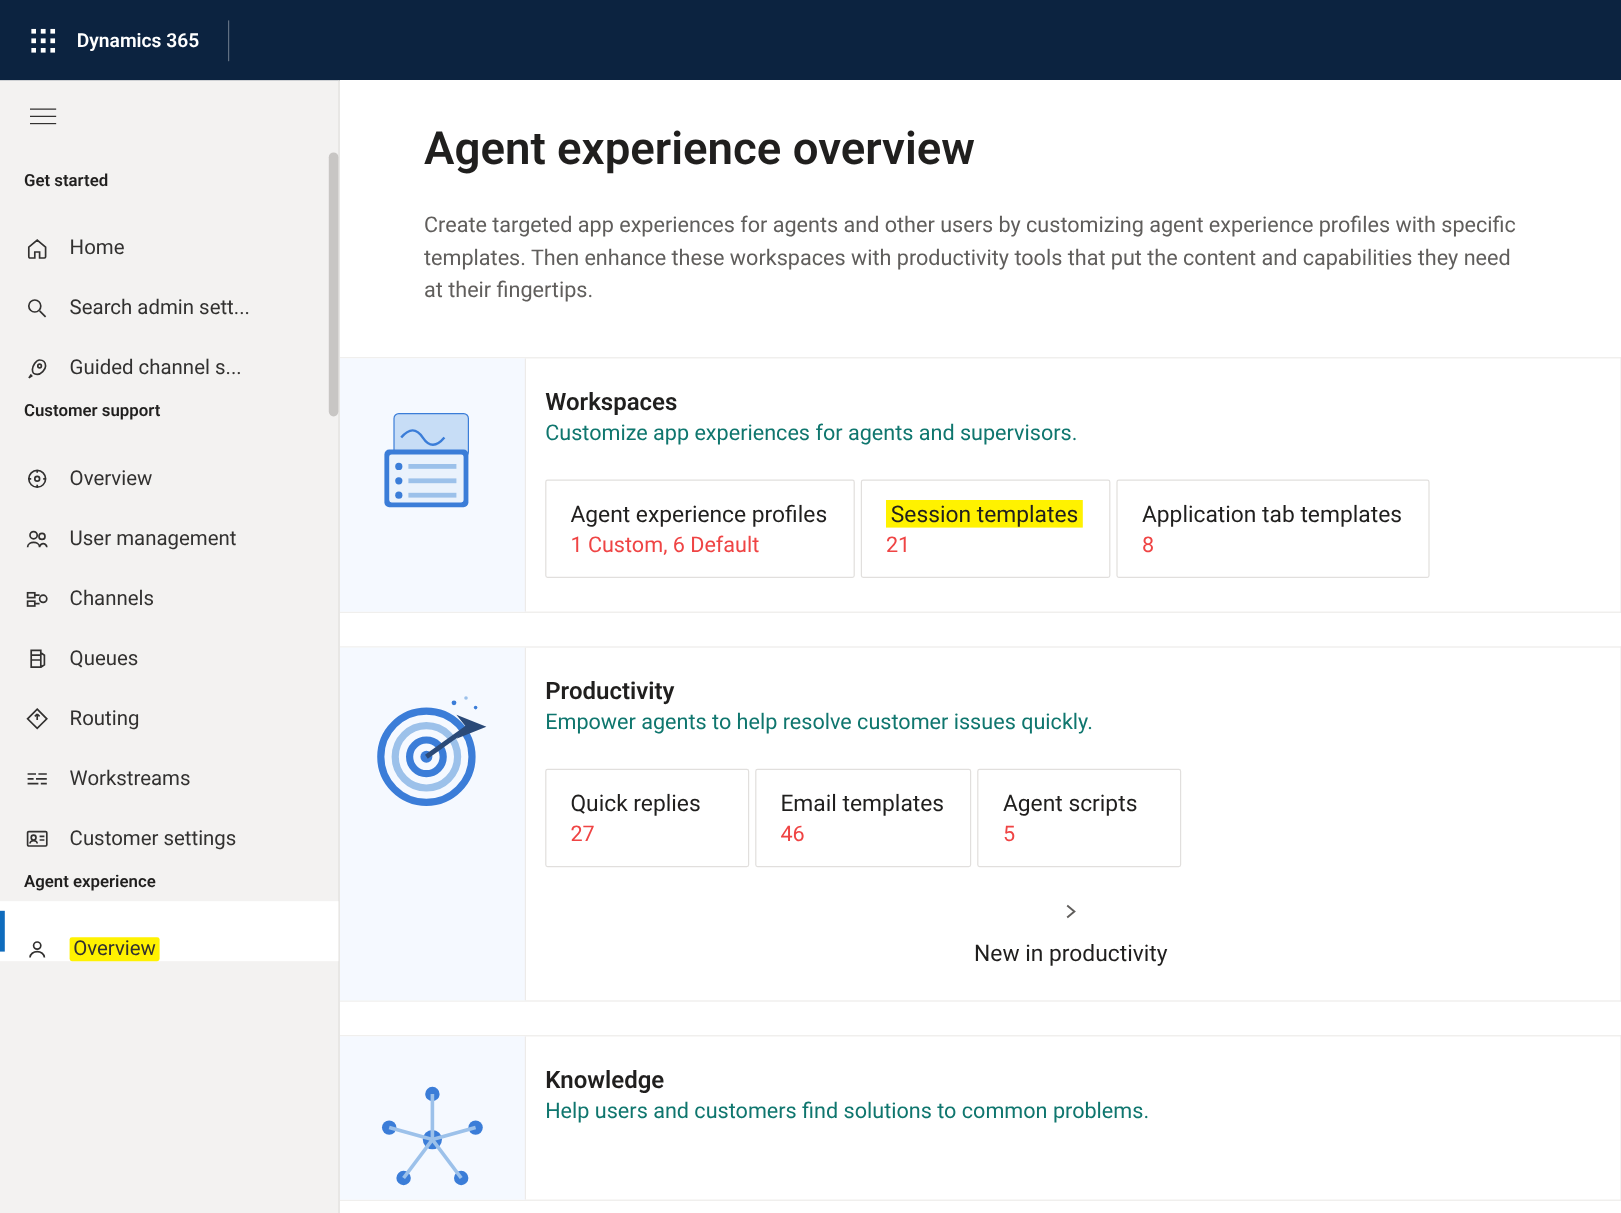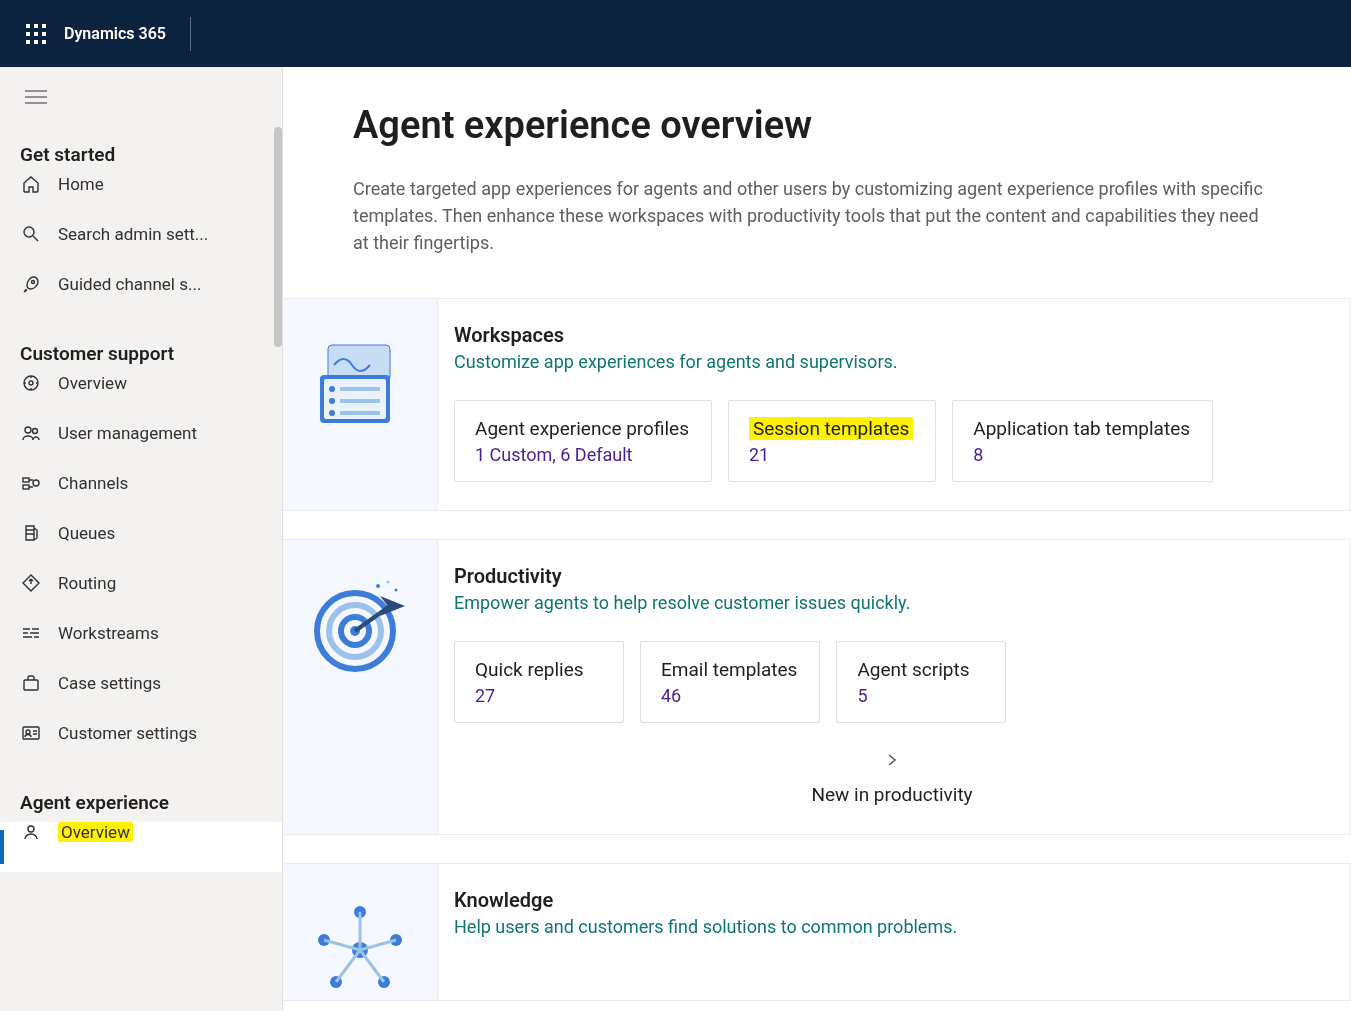--- a/index.html
+++ b/index.html
@@ -66,28 +66,28 @@
     border-radius:4px;
   }
   .hamburger {
     width:44px; height:44px;
     margin:8px 0 6px 14px;
     display:flex; align-items:center; justify-content:center;
     cursor:pointer;
   }
   .hamburger svg{ width:22px; height:14px; stroke:#323130; }
   .side-section-label{
-    font-size:19px;
+    font-size:14px;
     font-weight:600;
     padding: 18px 20px 8px 20px;
     color:#201f1e;
   }
   .side-item{
     display:flex;
-    align-items:flex-start;
+    align-items:flex-end;
     height:50px;
     padding: 0 14px 0 20px;
     cursor:pointer;
     font-size:17px;
     color:#323130;
     gap:16px;
   }
   .side-item .icon { width:22px; display:flex; justify-content:center; }
   .side-item svg { width:20px; height:20px; fill:none; stroke:#323130; stroke-width:1.4; }
   .side-item.active{
@@ -154,21 +154,21 @@
     color:#201f1e;
     margin-bottom:4px;
   }
   .card-sub{
     font-size:18px;
     color:#0f766e;
     margin-bottom:28px;
   }
   .tile-row{
     display:flex;
-    gap:16px;
+    gap:5px;
     flex-wrap:wrap;
   }
   .tile{
     border:1px solid #e1dfdd;
     border-radius:2px;
     padding:16px 22px 16px 20px;
     min-width:170px;
     cursor:pointer;
     background:#fff;
   }
@@ -179,21 +179,21 @@
     margin-bottom:4px;
     white-space:nowrap;
   }
   .tile-title.mark{
     background:#fff200;
     display:inline-block;
     padding:0 4px;
   }
   .tile-meta{
     font-size:18px;
-    color:#4c1d95;
+    color:#ef4444;
   }
 
   .link-row{
     display:flex;
     align-items:center;
     gap:16px;
     margin-top:30px;
     cursor:pointer;
     font-size:19px;
     color:#201f1e;
@@ -321,29 +321,20 @@
       <span class="icon">
         <svg viewBox="0 0 20 20">
             <path d="M2 6h7M11 6h7M2 10h5M9 10h9M2 14h9M13 14h5"></path>
           </svg>
       </span>
       <span class="label">Workstreams</span>
     </div>
     <div class="side-item">
       <span class="icon">
         <svg viewBox="0 0 20 20">
-            <rect x="3" y="7" width="14" height="10" rx="1"></rect>
-            <path d="M7 7V5a2 2 0 0 1 2-2h2a2 2 0 0 1 2 2v2"></path>
-          </svg>
-      </span>
-      <span class="label">Case settings</span>
-    </div>
-    <div class="side-item">
-      <span class="icon">
-        <svg viewBox="0 0 20 20">
             <rect x="2" y="4" width="16" height="12" rx="1"></rect>
             <circle cx="7" cy="9" r="2"></circle>
             <path d="M4 14c0-1.5 1.5-2.5 3-2.5s3 1 3 2.5M12 8h4M12 11h4"></path>
           </svg>
       </span>
       <span class="label">Customer settings</span>
     </div>
 
     <div class="side-section-label">Agent experience</div>
 

